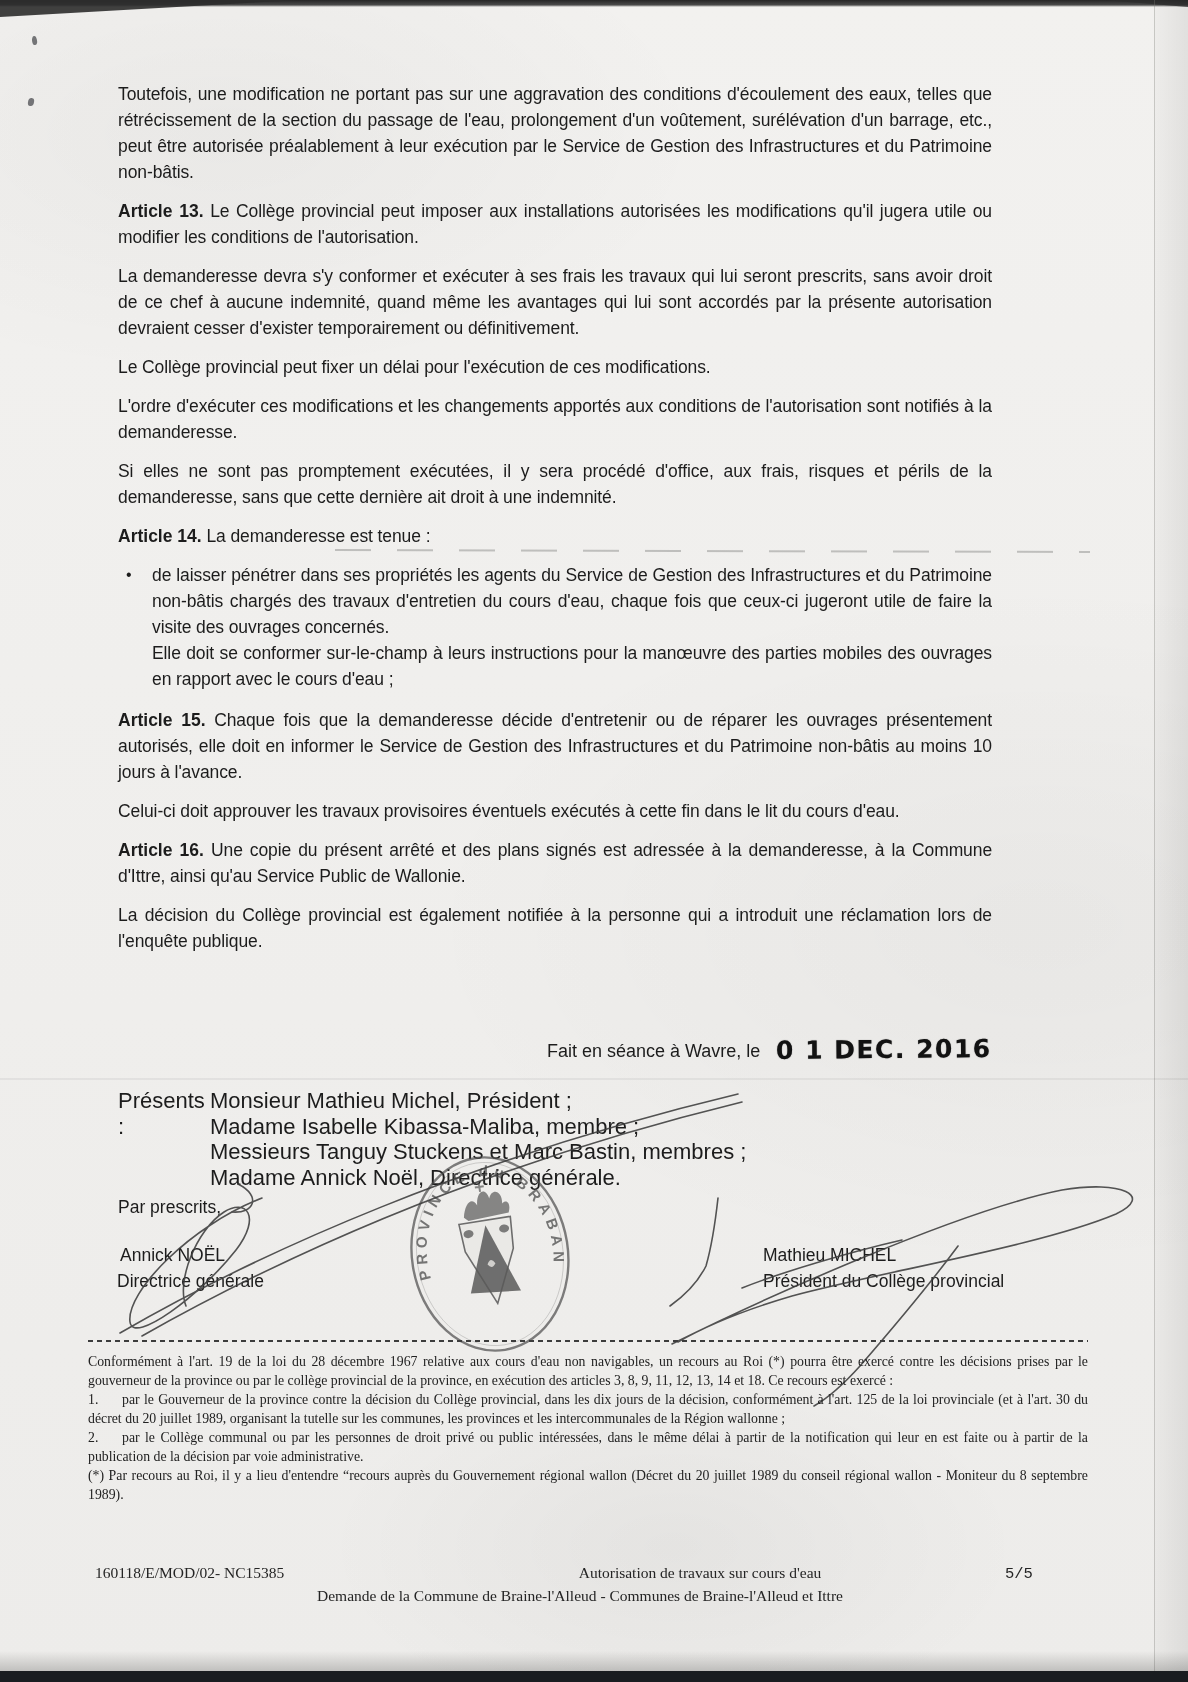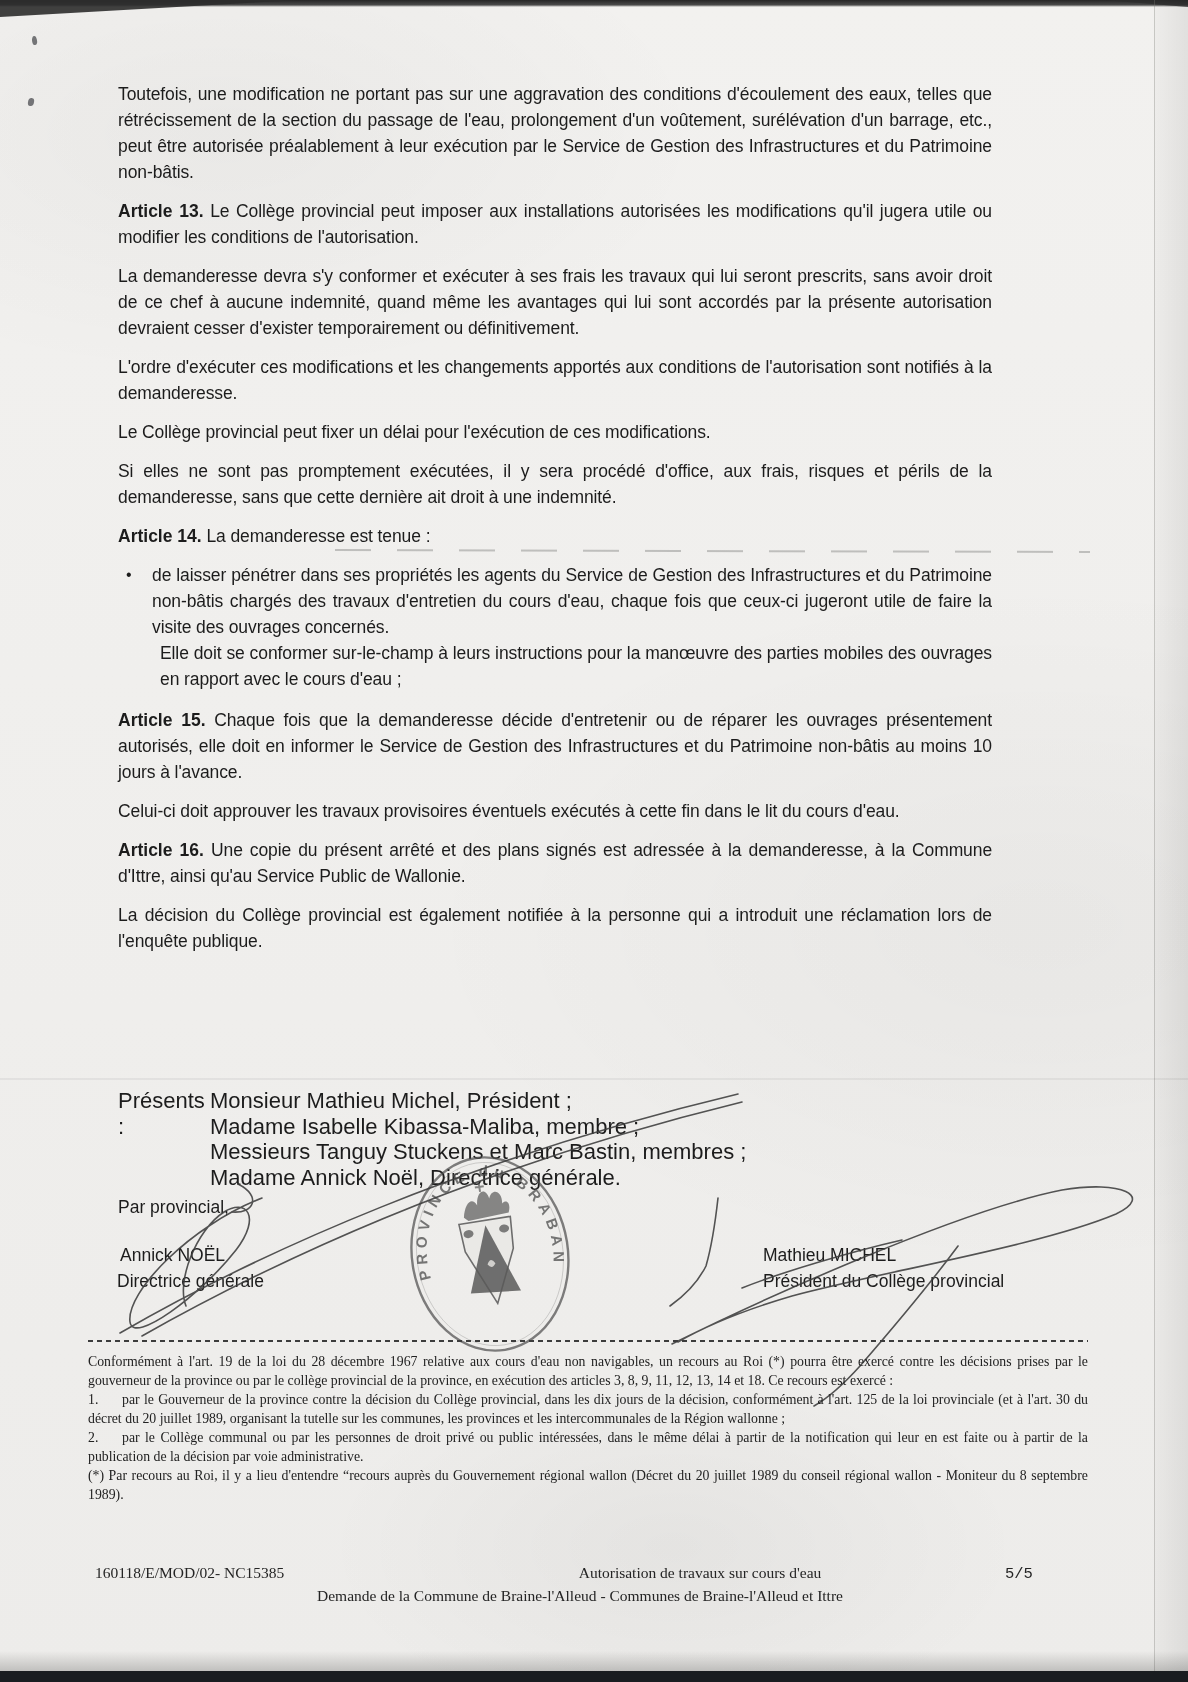--- a/index.html
+++ b/index.html
@@ -30,21 +30,21 @@
   .crease-soft{position:absolute;left:0;top:1078px;width:100%;height:2px;background:rgba(0,0,0,.05);}
 
   
   .flow{position:absolute;left:118px;top:0;width:874px;padding-top:81px;}
   .flow p{margin:0 0 13px;font-size:17.5px;line-height:26px;text-align:justify;letter-spacing:-0.1px;}
   .flow p.article{}
   b.art{font-weight:bold;letter-spacing:0;}
   ul.duties{margin:8px 0 13px;padding:0 0 0 34px;list-style:none;}
   ul.duties li{position:relative;margin:0 0 15px;font-size:17.5px;line-height:26px;text-align:justify;letter-spacing:-0.1px;}
   ul.duties li::before{content:"\2022";position:absolute;left:-26px;top:0;font-size:16px;}
-  ul.duties li .second{display:block;margin-left:8px;}
+  ul.duties li .second{display:block;}
 
   
   .date-line{position:absolute;left:118px;top:1034px;width:874px;text-align:right;font-size:18px;}
   .stamp-date{display:inline-block;margin-left:16px;font-family:"DejaVu Sans",sans-serif;font-weight:bold;
     font-size:25px;letter-spacing:1.5px;color:#121212;transform:translateY(1px) rotate(-.5deg);
     text-shadow:0 0 1px rgba(20,20,20,.55);}
 
   
   .presents{position:absolute;left:118px;top:1088px;display:flex;font-size:22px;line-height:25.5px;}
   .presents .label{width:78px;margin-right:14px;}
@@ -89,45 +89,48 @@
   <div class="edge-bottom"></div>
   <div class="speck speck1"></div>
   <div class="speck speck2"></div>
   <div class="crease-art14"></div>
   <div class="crease-soft"></div>
 
   <div class="flow">
     <p>Toutefois, une modification ne portant pas sur une aggravation des conditions d'écoulement des eaux, telles que rétrécissement de la section du passage de l'eau, prolongement d'un voûtement, surélévation d'un barrage, etc., peut être autorisée préalablement à leur exécution par le Service de Gestion des Infrastructures et du Patrimoine non-bâtis.</p>
     <p class="article"><b class="art">Article 13.</b> <span>Le Collège provincial peut imposer aux installations autorisées les modifications qu'il jugera utile ou modifier les conditions de l'autorisation.</span></p>
     <p>La demanderesse devra s'y conformer et exécuter à ses frais les travaux qui lui seront prescrits, sans avoir droit de ce chef à aucune indemnité, quand même les avantages qui lui sont accordés par la présente autorisation devraient cesser d'exister temporairement ou définitivement.</p>
+    <p>Le Collège provincial peut fixer un délai pour l'exécution de ces modifications.</p>
     <p>L'ordre d'exécuter ces modifications et les changements apportés aux conditions de l'autorisation sont notifiés à la demanderesse.</p>
-    <p>Le Collège provincial peut fixer un délai pour l'exécution de ces modifications.</p>
     <p>Si elles ne sont pas promptement exécutées, il y sera procédé d'office, aux frais, risques et périls de la demanderesse, sans que cette dernière ait droit à une indemnité.</p>
     <p class="article"><b class="art">Article 14.</b> <span>La demanderesse est tenue :</span></p>
     <ul class="duties">
       <li><span>de laisser pénétrer dans ses propriétés les agents du Service de Gestion des Infrastructures et du Patrimoine non-bâtis chargés des travaux d'entretien du cours d'eau, chaque fois que ceux-ci jugeront utile de faire la visite des ouvrages concernés.</span><span class="second">Elle doit se conformer sur-le-champ à leurs instructions pour la manœuvre des parties mobiles des ouvrages en rapport avec le cours d'eau ;</span></li>
     </ul>
     <p class="article"><b class="art">Article 15.</b> <span>Chaque fois que la demanderesse décide d'entretenir ou de réparer les ouvrages présentement autorisés, elle doit en informer le Service de Gestion des Infrastructures et du Patrimoine non-bâtis au moins 10 jours à l'avance.</span></p>
     <p>Celui-ci doit approuver les travaux provisoires éventuels exécutés à cette fin dans le lit du cours d'eau.</p>
     <p class="article"><b class="art">Article 16.</b> <span>Une copie du présent arrêté et des plans signés est adressée à la demanderesse, à la Commune d'Ittre, ainsi qu'au Service Public de Wallonie.</span></p>
     <p>La décision du Collège provincial est également notifiée à la personne qui a introduit une réclamation lors de l'enquête publique.</p>
   </div>
 
+  <div class="date-line">
+    <span>Fait en séance à Wavre, le</span><span class="stamp-date">0 1 DEC. 2016</span>
+  </div>
 
   <div class="presents">
     <div class="label">Présents :</div>
     <div class="lines">
       <div>Monsieur Mathieu Michel, Président ;</div>
       <div>Madame Isabelle Kibassa-Maliba, membre ;</div>
       <div>Messieurs Tanguy Stuckens et Marc Bastin, membres ;</div>
       <div>Madame Annick Noël, Directrice générale.</div>
     </div>
   </div>
 
-  <div class="sigtext by-order">Par provincial,</div>
+  <div class="sigtext by-order">Par prescrits,</div>
   <div class="sigtext left-name">Annick NOËL</div>
   <div class="sigtext left-title">Directrice générale</div>
   <div class="sigtext right-name">Mathieu MICHEL</div>
   <div class="sigtext right-title">Président du Collège provincial</div>
 
   <svg class="seal" width="180" height="205" viewBox="0 0 180 205">
     <defs>
       <path id="sealArc" d="M 29,122.5 A 63,79 0 1 1 151,122.5" fill="none"></path>
     </defs>
     <ellipse cx="90" cy="102" rx="78" ry="97" fill="none" stroke="#4c4c4c" stroke-width="2.4" opacity="0.8"></ellipse>

